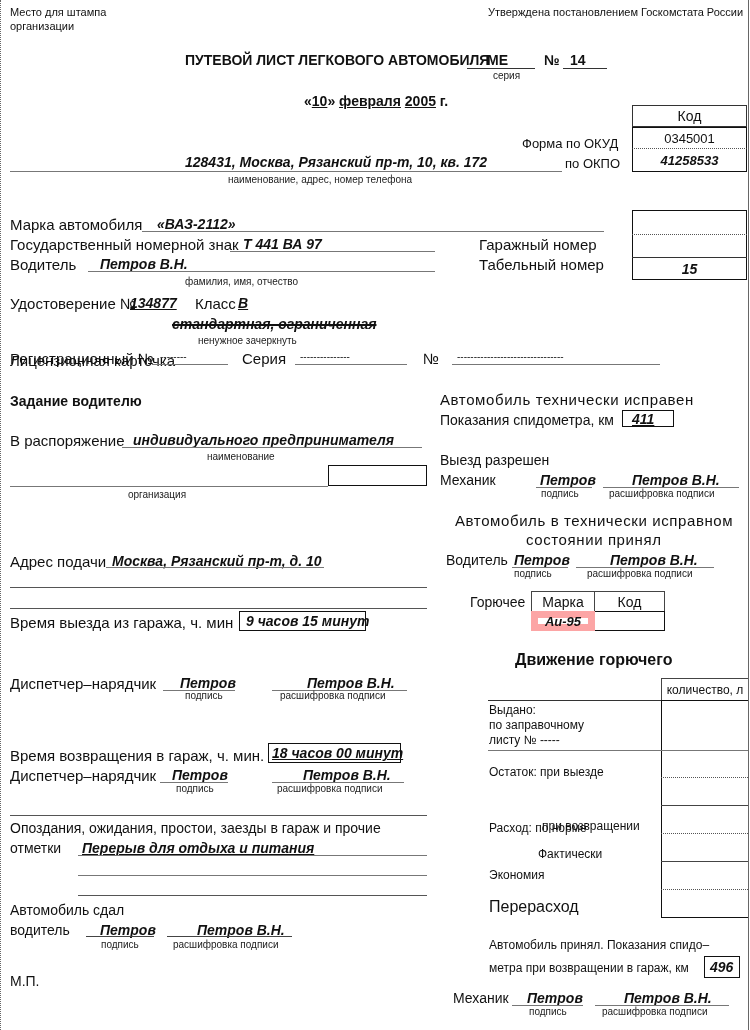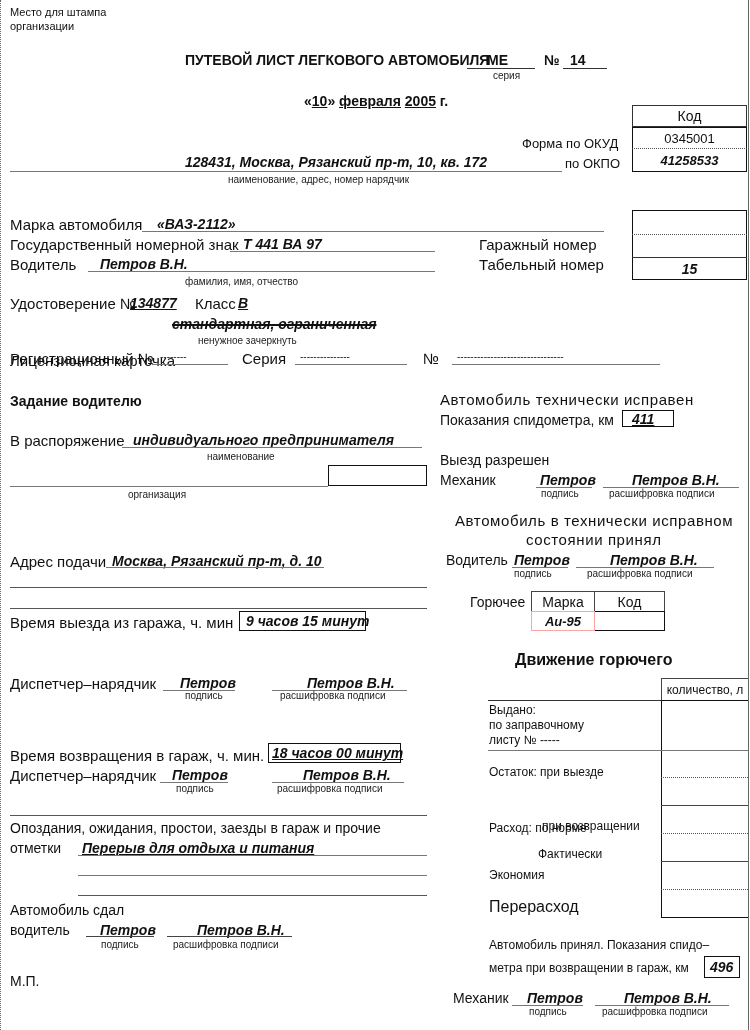--- a/index.html
+++ b/index.html
@@ -24,20 +24,21 @@
 <body>
 
 <div class="edge-l"></div>
 <div class="edge-r"></div>
 
 <div class="abs sm" style="left:10px;top:5px;line-height:14px;">
   <div>Место для штампа</div>
   <div>организации</div>
 </div>
 <div class="abs sm" style="left:488px;top:5px;line-height:14px;">
+  <div>Утверждена постановлением Госкомстата России</div>
 </div>
 <div class="abs title" style="left:185px;top:52px;font-size:14px;">ПУТЕВОЙ ЛИСТ ЛЕГКОВОГО АВТОМОБИЛЯ</div>
 <div class="uline" style="left:467px;top:68px;width:68px;border-color:#333;"></div>
 <div class="abs title" style="left:487px;top:52px;font-size:14px;">МЕ</div>
 <div class="abs xs" style="left:493px;top:70px;">серия</div>
 <div class="abs title" style="left:544px;top:52px;font-size:14px;">№</div>
 <div class="uline" style="left:563px;top:68px;width:44px;border-color:#333;"></div>
 <div class="abs title" style="left:570px;top:52px;font-size:14px;">14</div>
 
 <div class="abs title" style="left:304px;top:93px;font-size:14px;">
@@ -47,21 +48,21 @@
   <span>г.</span>
 </div>
 
 <div class="cell" style="left:632px;top:105px;width:115px;height:22px;border:1px solid #333;">Код</div>
 <div class="abs lbl" style="left:522px;top:136px;font-size:13px;">Форма по ОКУД</div>
 <div class="cell" style="left:632px;top:127px;width:115px;height:22px;border:1.5px solid #111;border-bottom:1px dotted #555;font-size:13px;">0345001</div>
 <div class="abs lbl" style="left:565px;top:156px;font-size:13px;">по ОКПО</div>
 <div class="cell" style="left:632px;top:149px;width:115px;height:23px;border:1.5px solid #111;border-top:none;font-weight:bold;font-style:italic;font-size:13px;">41258533</div>
 <div class="abs" style="left:185px;top:154px;font-weight:bold;font-style:italic;font-size:14px;">128431, Москва, Рязанский пр-т, 10, кв. 172</div>
 <div class="uline" style="left:10px;top:171px;width:552px;"></div>
-<div class="abs xs" style="left:228px;top:174px;">наименование, адрес, номер нарядчик</div>
+<div class="abs xs" style="left:228px;top:174px;">наименование, адрес, номер телефона</div>
 
 <div class="abs lbl" style="left:10px;top:216px;">Марка автомобиля</div>
 <div class="abs fill" style="left:157px;top:216px;text-decoration:none;">«ВАЗ-2112»</div>
 <div class="uline" style="left:142px;top:231px;width:462px;"></div>
 
 <div class="abs lbl" style="left:10px;top:236px;">Государственный номерной знак</div>
 <div class="abs fill" style="left:243px;top:236px;text-decoration:none;">Т 441 ВА 97</div>
 <div class="uline" style="left:230px;top:251px;width:205px;"></div>
 <div class="abs lbl" style="left:479px;top:236px;">Гаражный номер</div>
 
@@ -172,21 +173,21 @@
 <div class="abs fill" style="left:514px;top:552px;text-decoration:none;">Петров</div>
 <div class="uline" style="left:512px;top:567px;width:56px;"></div>
 <div class="abs xs" style="left:514px;top:568px;">подпись</div>
 <div class="abs fill" style="left:610px;top:552px;text-decoration:none;">Петров В.Н.</div>
 <div class="uline" style="left:576px;top:567px;width:138px;"></div>
 <div class="abs xs" style="left:587px;top:568px;">расшифровка подписи</div>
 
 <div class="abs lbl" style="left:470px;top:594px;font-size:14px;">Горючее</div>
 <div class="cell" style="left:531px;top:591px;width:64px;height:20px;border:1px solid #444;border-bottom:none;">Марка</div>
 <div class="cell" style="left:595px;top:591px;width:70px;height:20px;border:1px solid #444;border-left:none;border-bottom:none;">Код</div>
-<div class="cell" style="left:531px;top:611px;width:64px;height:20px;border:1px solid #fca5a5;font-weight:bold;font-style:italic;font-size:13px;">Аи-95</div>
+<div class="cell" style="left:531px;top:611px;width:64px;height:20px;border:7px solid #fca5a5;font-weight:bold;font-style:italic;font-size:13px;">Аи-95</div>
 <div class="cell" style="left:595px;top:611px;width:70px;height:20px;border:1.5px solid #111;border-left:none;"></div>
 
 <div class="abs title" style="left:515px;top:651px;font-size:16px;text-align:center;">Движение горючего</div>
 <div class="cell" style="left:661px;top:678px;width:87px;height:23px;border:1px solid #444;border-right:none;border-bottom:none;font-size:12px;">количество, л</div>
 <div class="uline" style="left:488px;top:700px;width:260px;border-color:#333;"></div>
 <div class="box" style="left:661px;top:700px;width:87px;height:218px;border-right:none;"></div>
 
 <div class="abs" style="left:489px;top:703px;font-size:12px;line-height:15px;">
   <div>Выдано:</div>
   <div>по заправочному</div>

